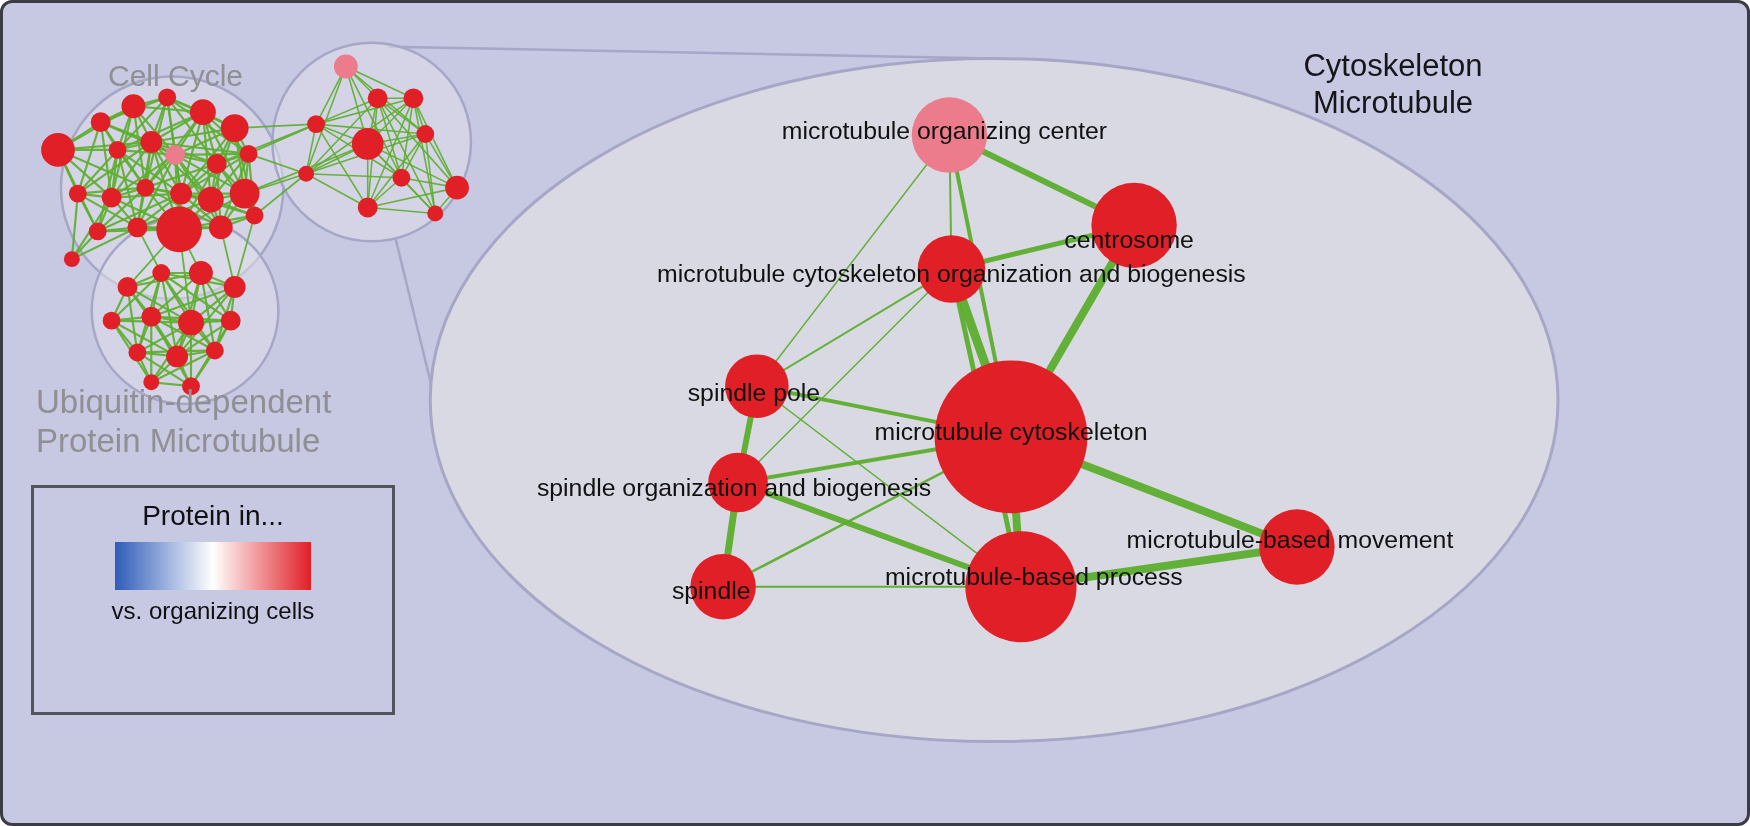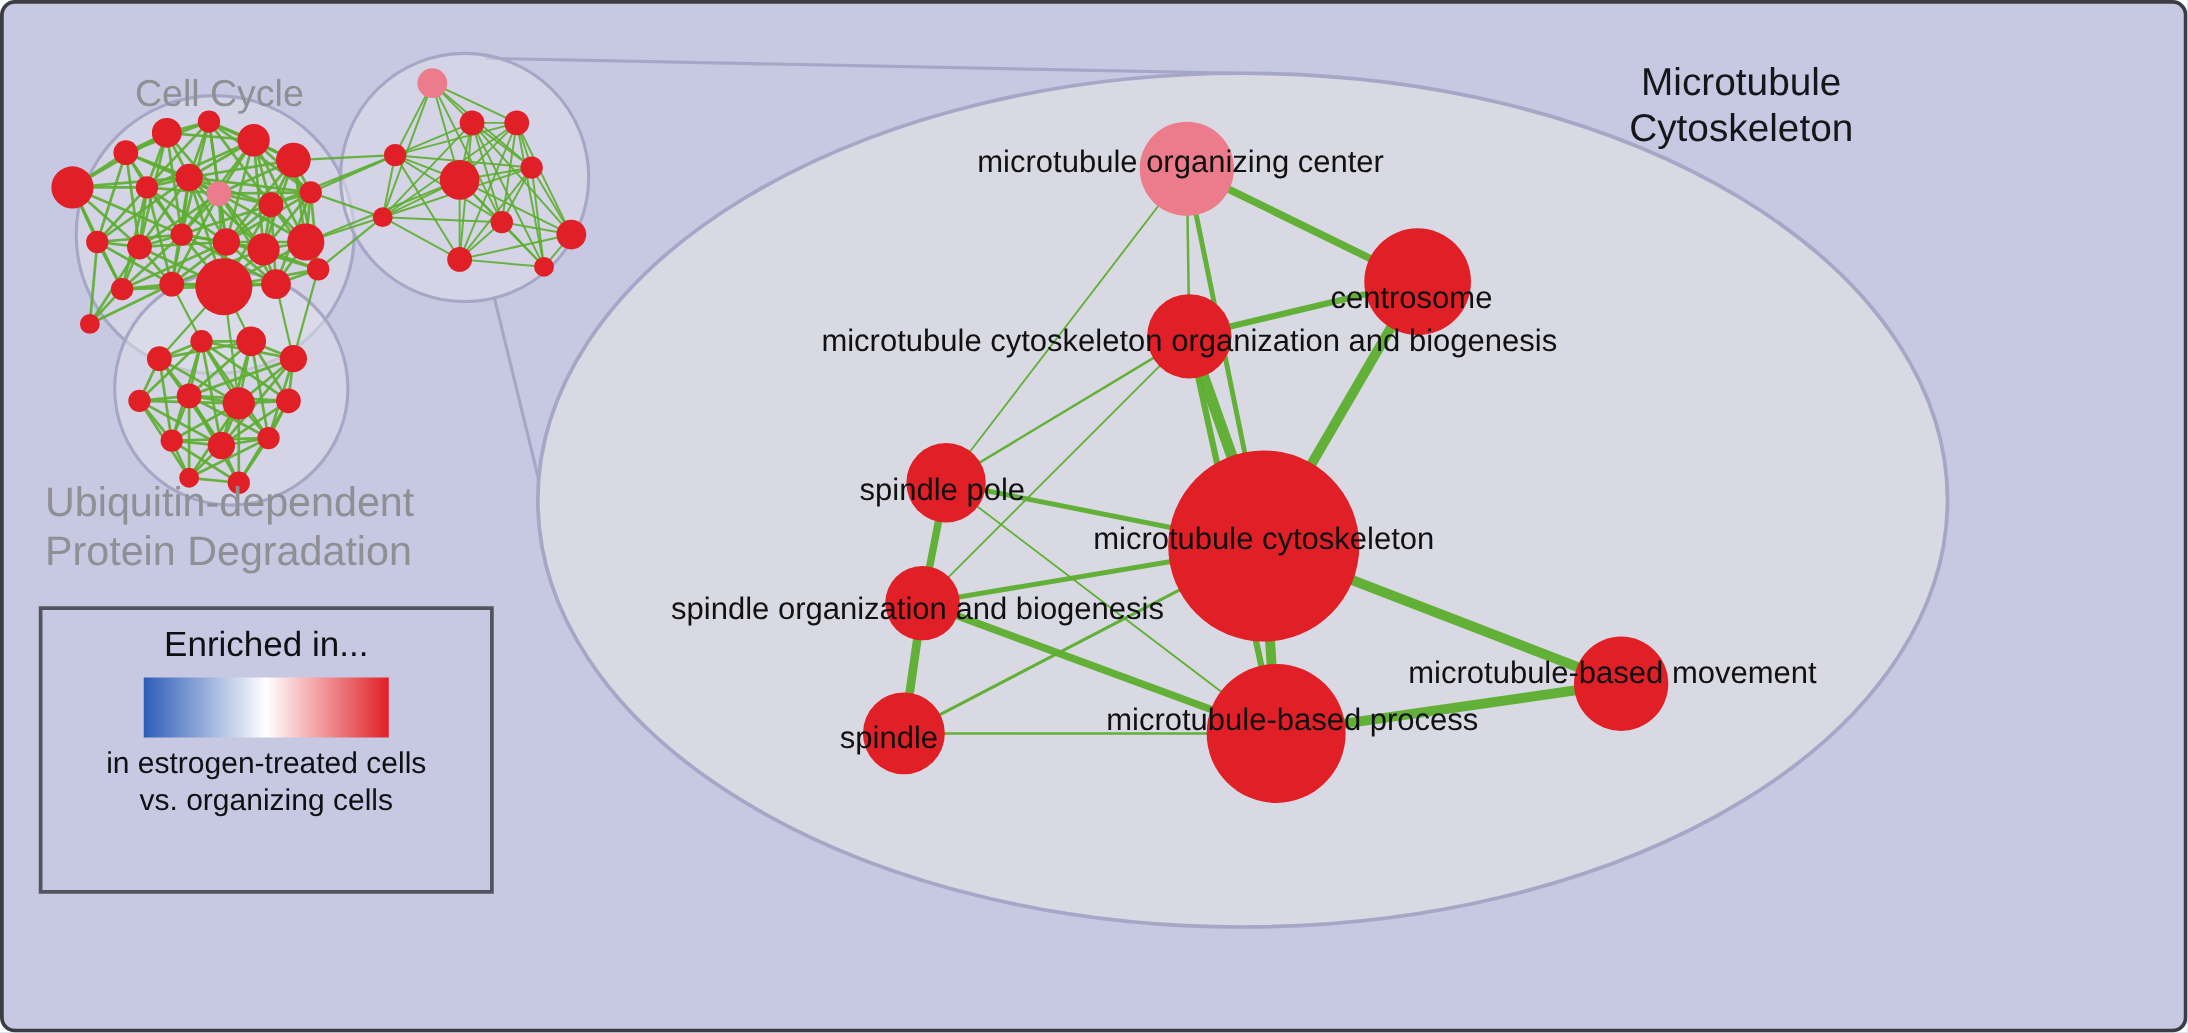--- a/index.html
+++ b/index.html
@@ -378,29 +378,28 @@
       <text x="733" y="488" text-anchor="middle" dominant-baseline="central" font-size="25" fill="#111111">spindle organization and biogenesis</text>
       <text x="1293" y="540" text-anchor="middle" dominant-baseline="central" font-size="25" fill="#111111">microtubule-based movement</text>
       <text x="710" y="592" text-anchor="middle" dominant-baseline="central" font-size="25" fill="#111111">spindle</text>
       <text x="1035" y="578" text-anchor="middle" dominant-baseline="central" font-size="25" fill="#111111">microtubule-based process</text>
     </svg>
 
   <div class="lbl cell-cycle">Cell Cycle</div>
 
   <div class="lbl ubiq">
     <div>Ubiquitin-dependent</div>
-    <div>Protein Degradation</div>
+    <div>Protein Microtubule</div>
   </div>
 
   <div class="lbl micro">
+    <div>Cytoskeleton</div>
     <div>Microtubule</div>
-    <div>Cytoskeleton</div>
   </div>
 
   <div class="legend">
-    <div class="legend-title">Enriched in...</div>
+    <div class="legend-title">Protein in...</div>
     <div class="gradient-bar" id="gradient-bar" style="background: linear-gradient(to right, rgb(46, 92, 184), rgb(255, 255, 255) 50%, rgb(224, 31, 38));"></div>
     <div class="legend-caption">
-      <div>in estrogen-treated cells</div>
       <div>vs. organizing cells</div>
     </div>
   </div>
 </div>
 
 </body></html>

